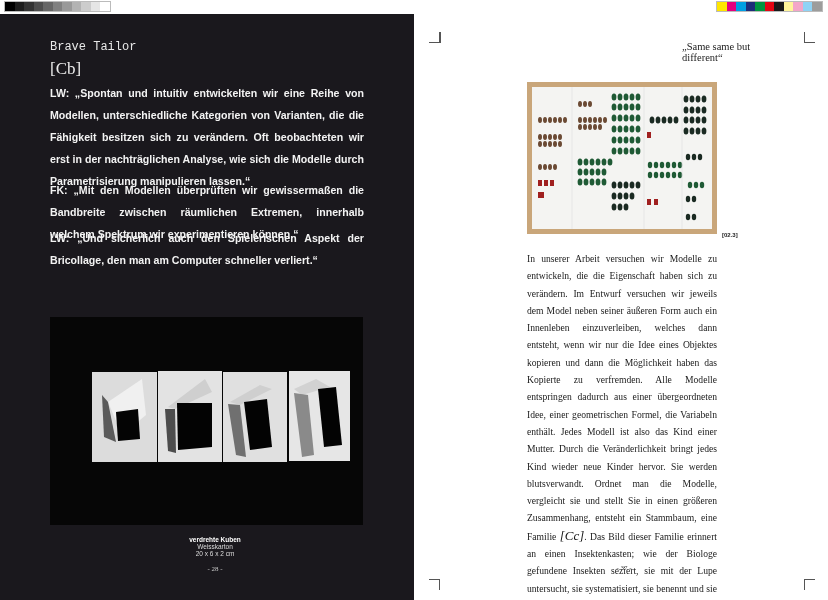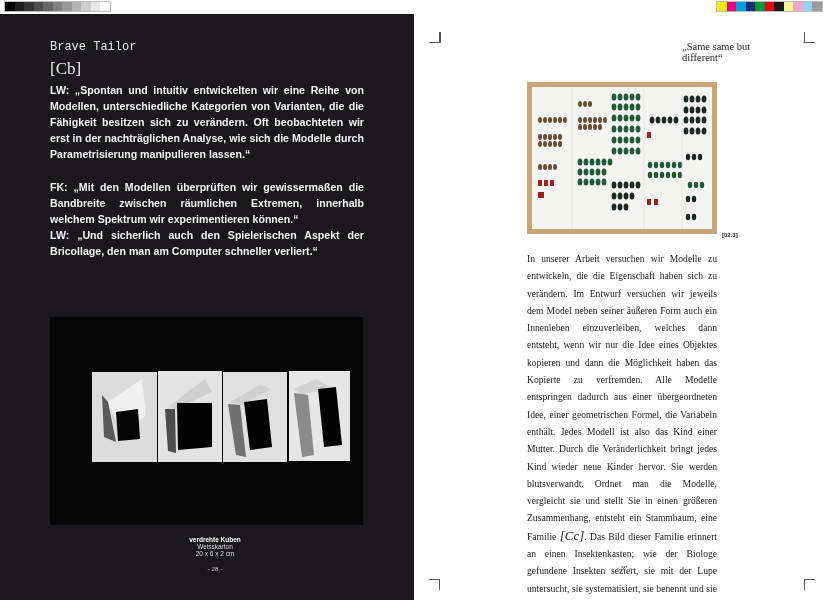--- a/index.html
+++ b/index.html
@@ -7,21 +7,21 @@
   .graystrip { position:absolute; left:4px; top:1px; height:9px; display:flex; border:1px solid #bbb; }
   .graystrip span { display:block; width:9.5px; height:9px; }
   .colorstrip { position:absolute; left:716px; top:1px; height:9px; display:flex; border:1px solid #bbb; }
   .colorstrip span { display:block; width:9.5px; height:9px; }
 
   .left-page { position:absolute; left:0; top:14px; width:414px; height:586px; background:#1a181d; }
   .right-page { position:absolute; left:414px; top:14px; width:376px; height:586px; background:#ffffff; }
 
   .running-head-left { position:absolute; left:50px; top:26px; color:#e8e8e8; font-size:12px; font-family:Liberation Mono, monospace; }
   .section-tag-left { position:absolute; left:50px; top:45px; color:#ececec; font-size:17px; font-family:"Liberation Serif", serif; }
-  .quote { position:absolute; left:50px; width:314px; color:#f3f3f3; font-family:"Liberation Sans", sans-serif; font-weight:bold; font-size:10.6px; line-height:16px; text-align:justify; }
+  .quote { position:absolute; left:50px; width:314px; color:#f3f3f3; font-family:"Liberation Sans", sans-serif; font-weight:bold; font-size:10.6px; line-height:22px; text-align:justify; }
   .q1 { top:68px; }
   .q2 { top:165px; }
   .q3 { top:213px; }
 
   .photo-left { position:absolute; left:50px; top:303px; width:313px; height:208px; background:#050505; }
   .photo-left svg { width:100%; height:100%; display:block; }
 
   .caption { position:absolute; left:150px; top:522px; width:130px; text-align:center; color:#ddd; font-family:"Liberation Sans", sans-serif; font-size:6.5px; line-height:7px; }
   .caption .t { font-weight:bold; color:#fff; }
   .folio-left { position:absolute; left:150px; top:551px; width:130px; text-align:center; color:#ccc; font-size:7px; font-family:"Liberation Serif", serif; }

